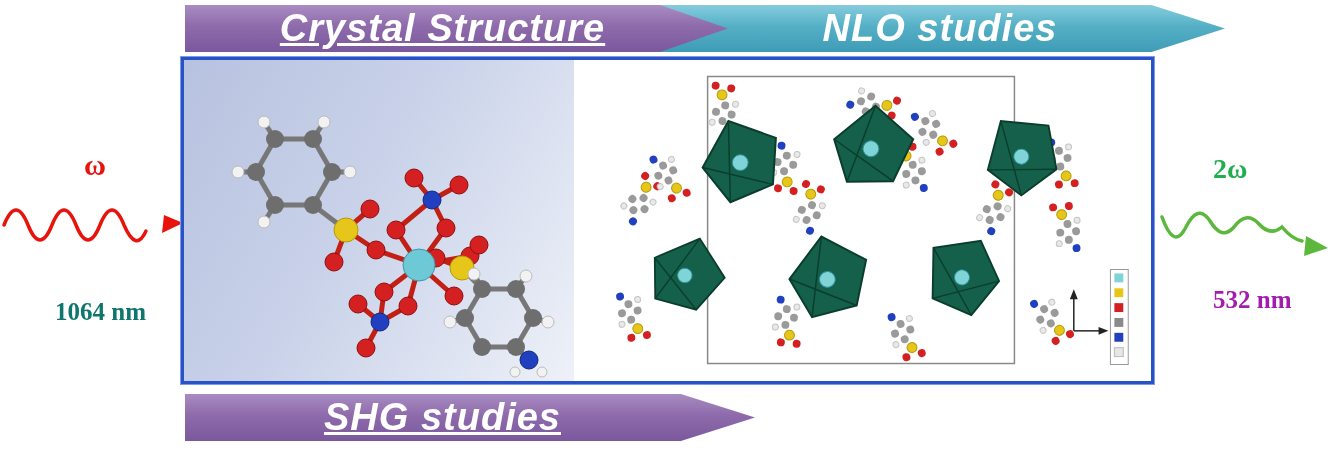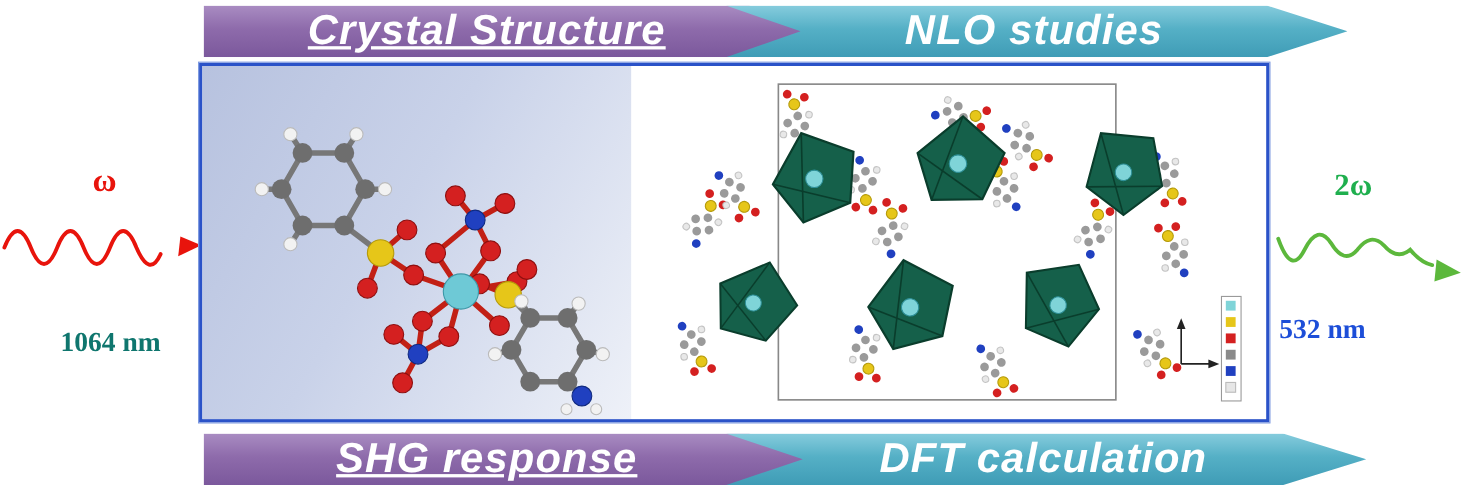--- a/index.html
+++ b/index.html
@@ -31,42 +31,39 @@
     width:390px;height:100%;
     background:linear-gradient(120deg,#b7c2df 0%,#c9d2e9 45%,#eef1f8 100%);
   }
   .panel-right{flex:1;height:100%;background:#ffffff;}
   .panel-left svg,.panel-right svg{display:block;width:100%;height:100%;}
   
   .beam-label{position:absolute;font-family:"Liberation Serif",serif;font-weight:bold;}
   #omega-in{left:84px;top:148px;font-size:30px;color:#e8140c;}
   #omega-out{left:1213px;top:113px;font-size:28px;color:#1faf4e;margin-top:40px;}
   #wl-in{left:55px;top:298px;font-size:25px;color:#0f766e;}
-  #wl-out{left:1163px;top:286px;font-size:25px;color:#1d4ed8;}
+  #wl-out{left:1213px;top:286px;font-size:25px;color:#a21caf;}
   .wave{position:absolute;}
   #wave-in{left:0px;top:185px;}
   #wave-out{left:1158px;top:192px;}
 </style>
 </head>
 <body>
 
 <div class="stage">
 
   <div class="banner purple arrow-flat-left" id="banner-top-purple">
     <span>Crystal Structure</span>
   </div>
   <div class="banner teal arrow-notch-left" id="banner-top-teal">
     <span>NLO studies</span>
   </div>
 
   <div class="banner purple arrow-flat-left" id="banner-bottom-purple">
-    <span>SHG response</span>
-  </div>
-  <div class="banner teal arrow-notch-left" id="banner-bottom-teal">
-    <span>DFT calculation</span>
+    <span>SHG studies</span>
   </div>
 
   <div class="beam-label" id="omega-in">ω</div>
   <svg class="wave" id="wave-in" width="185" height="65">
     <path d="M4,40 q12,-30 24,0 q12,30 24,0 q12,-30 24,0 q12,30 24,0 q12,-30 24,0 q12,28 22,6" fill="none" stroke="#e8140c" stroke-width="3.5" stroke-linecap="round"></path>
     <polygon points="164,30 183,38 162,48" fill="#e8140c"></polygon>
   </svg>
   <div class="beam-label" id="wl-in">1064 nm</div>
 
   <div class="beam-label" id="omega-out">2ω</div>

